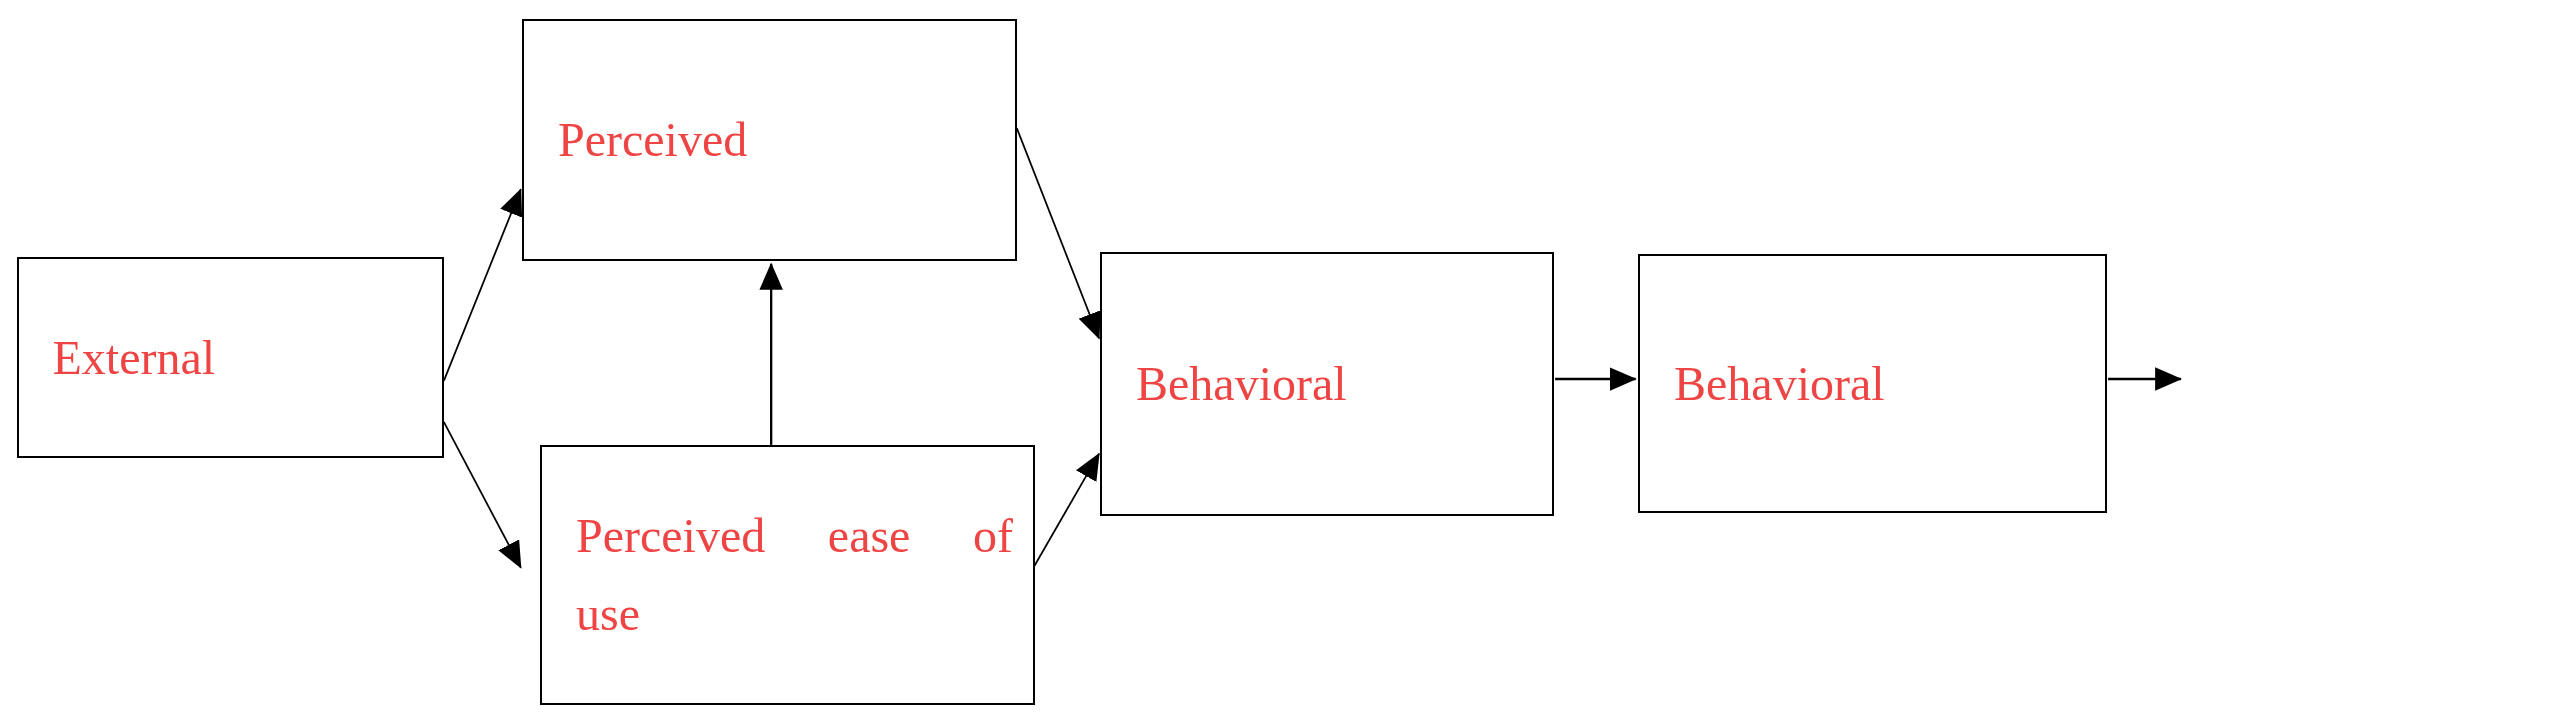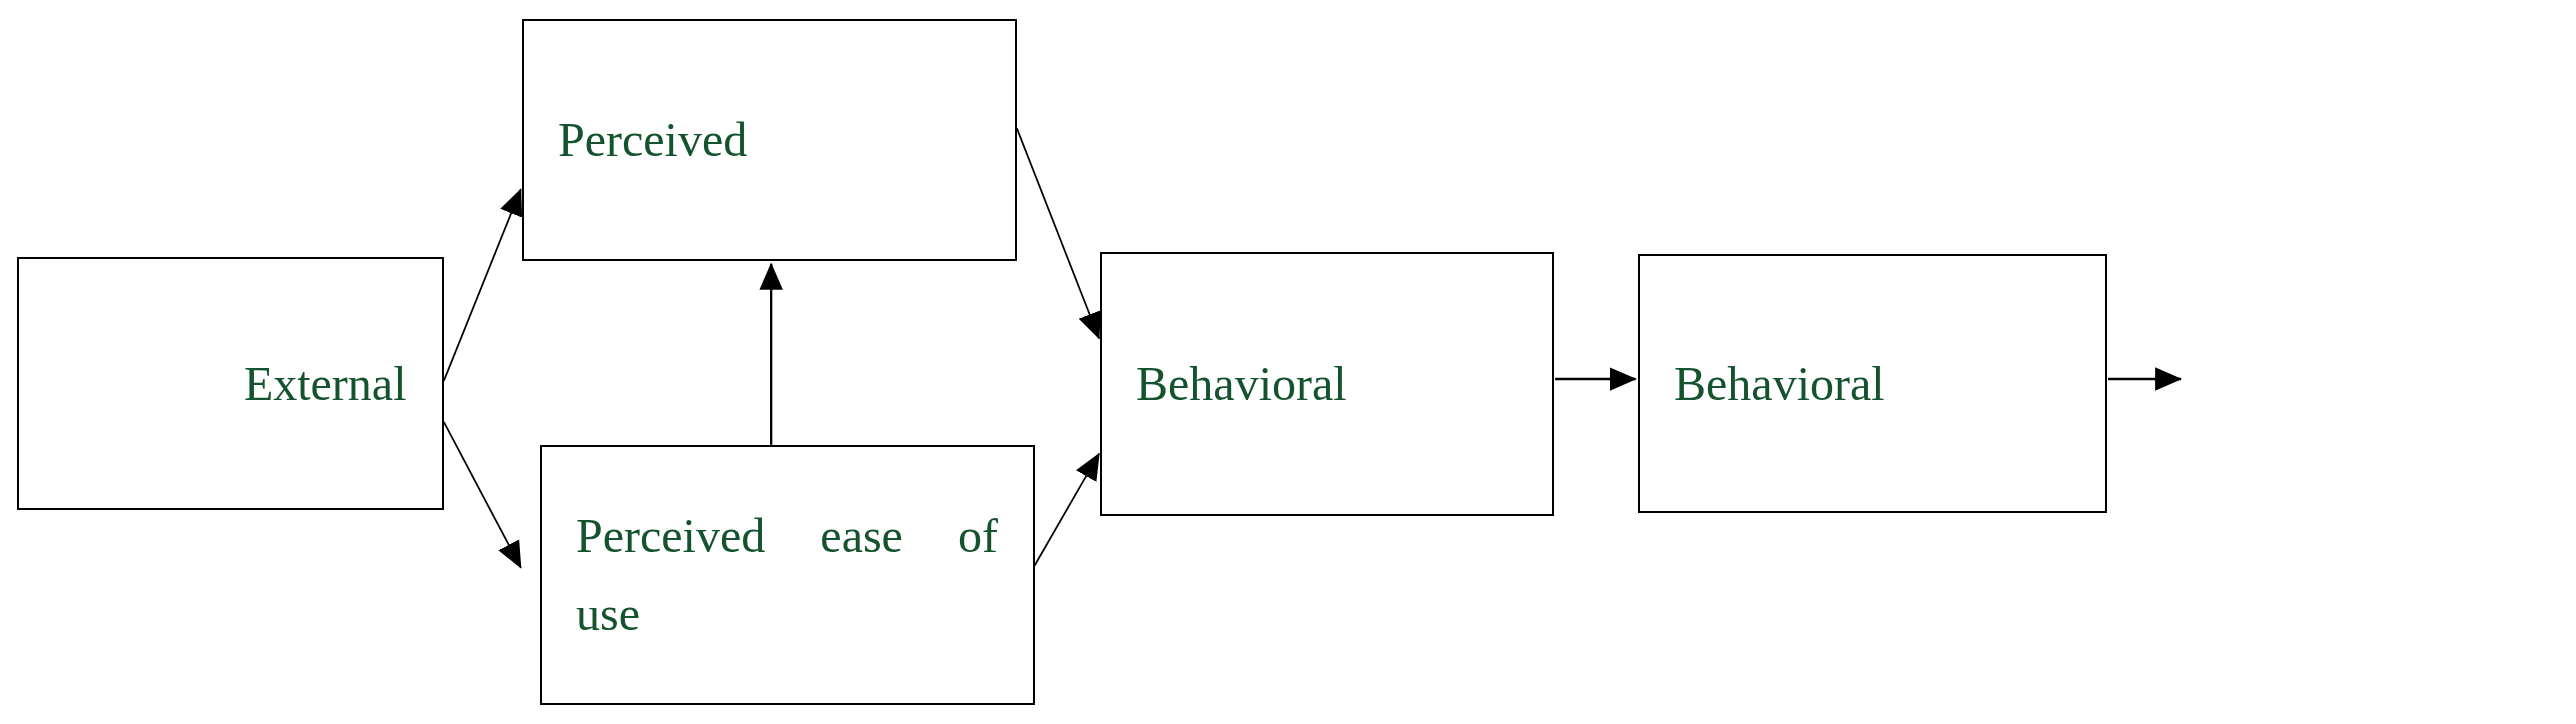--- a/index.html
+++ b/index.html
@@ -24,34 +24,34 @@
   }
   .node {
     position: absolute;
     box-sizing: border-box;
     border: 2.4px solid #000000;
     background: #ffffff;
     display: flex;
     flex-direction: column;
     justify-content: center;
     padding-left: 34px;
-    padding-right: 35px;
+    padding-right: 20px;
     font-size: 48px;
     line-height: 78px;
-    color: #14532d;
+    color: #ef4444;
     white-space: nowrap;
   }
   .node .line { display: block; }
   .node .line.justify-line {
     white-space: normal;
     text-align: justify;
     text-align-last: justify;
   }
   
-  .node-external   { left: 16.5px;   top: 257px; width: 427px; height: 253px; text-align: right; }
+  .node-external   { left: 16.5px;   top: 257px; width: 427px; height: 201px; }
   .node-usefulness { left: 522px;  top: 19px;  width: 495px; height: 242px; }
   .node-ease       { left: 540px;  top: 445px; width: 495px; height: 260px; }
   .node-attitude   { left: 1100px; top: 252px; width: 454px; height: 264px; }
   .node-intentions { left: 1638px; top: 254px; width: 469px; height: 259px; }
   .node-behavior   { left: 2183px; top: 316px; width: 385px; height: 136px; }
 </style>
 </head>
 <body>
 
 <div class="canvas">

